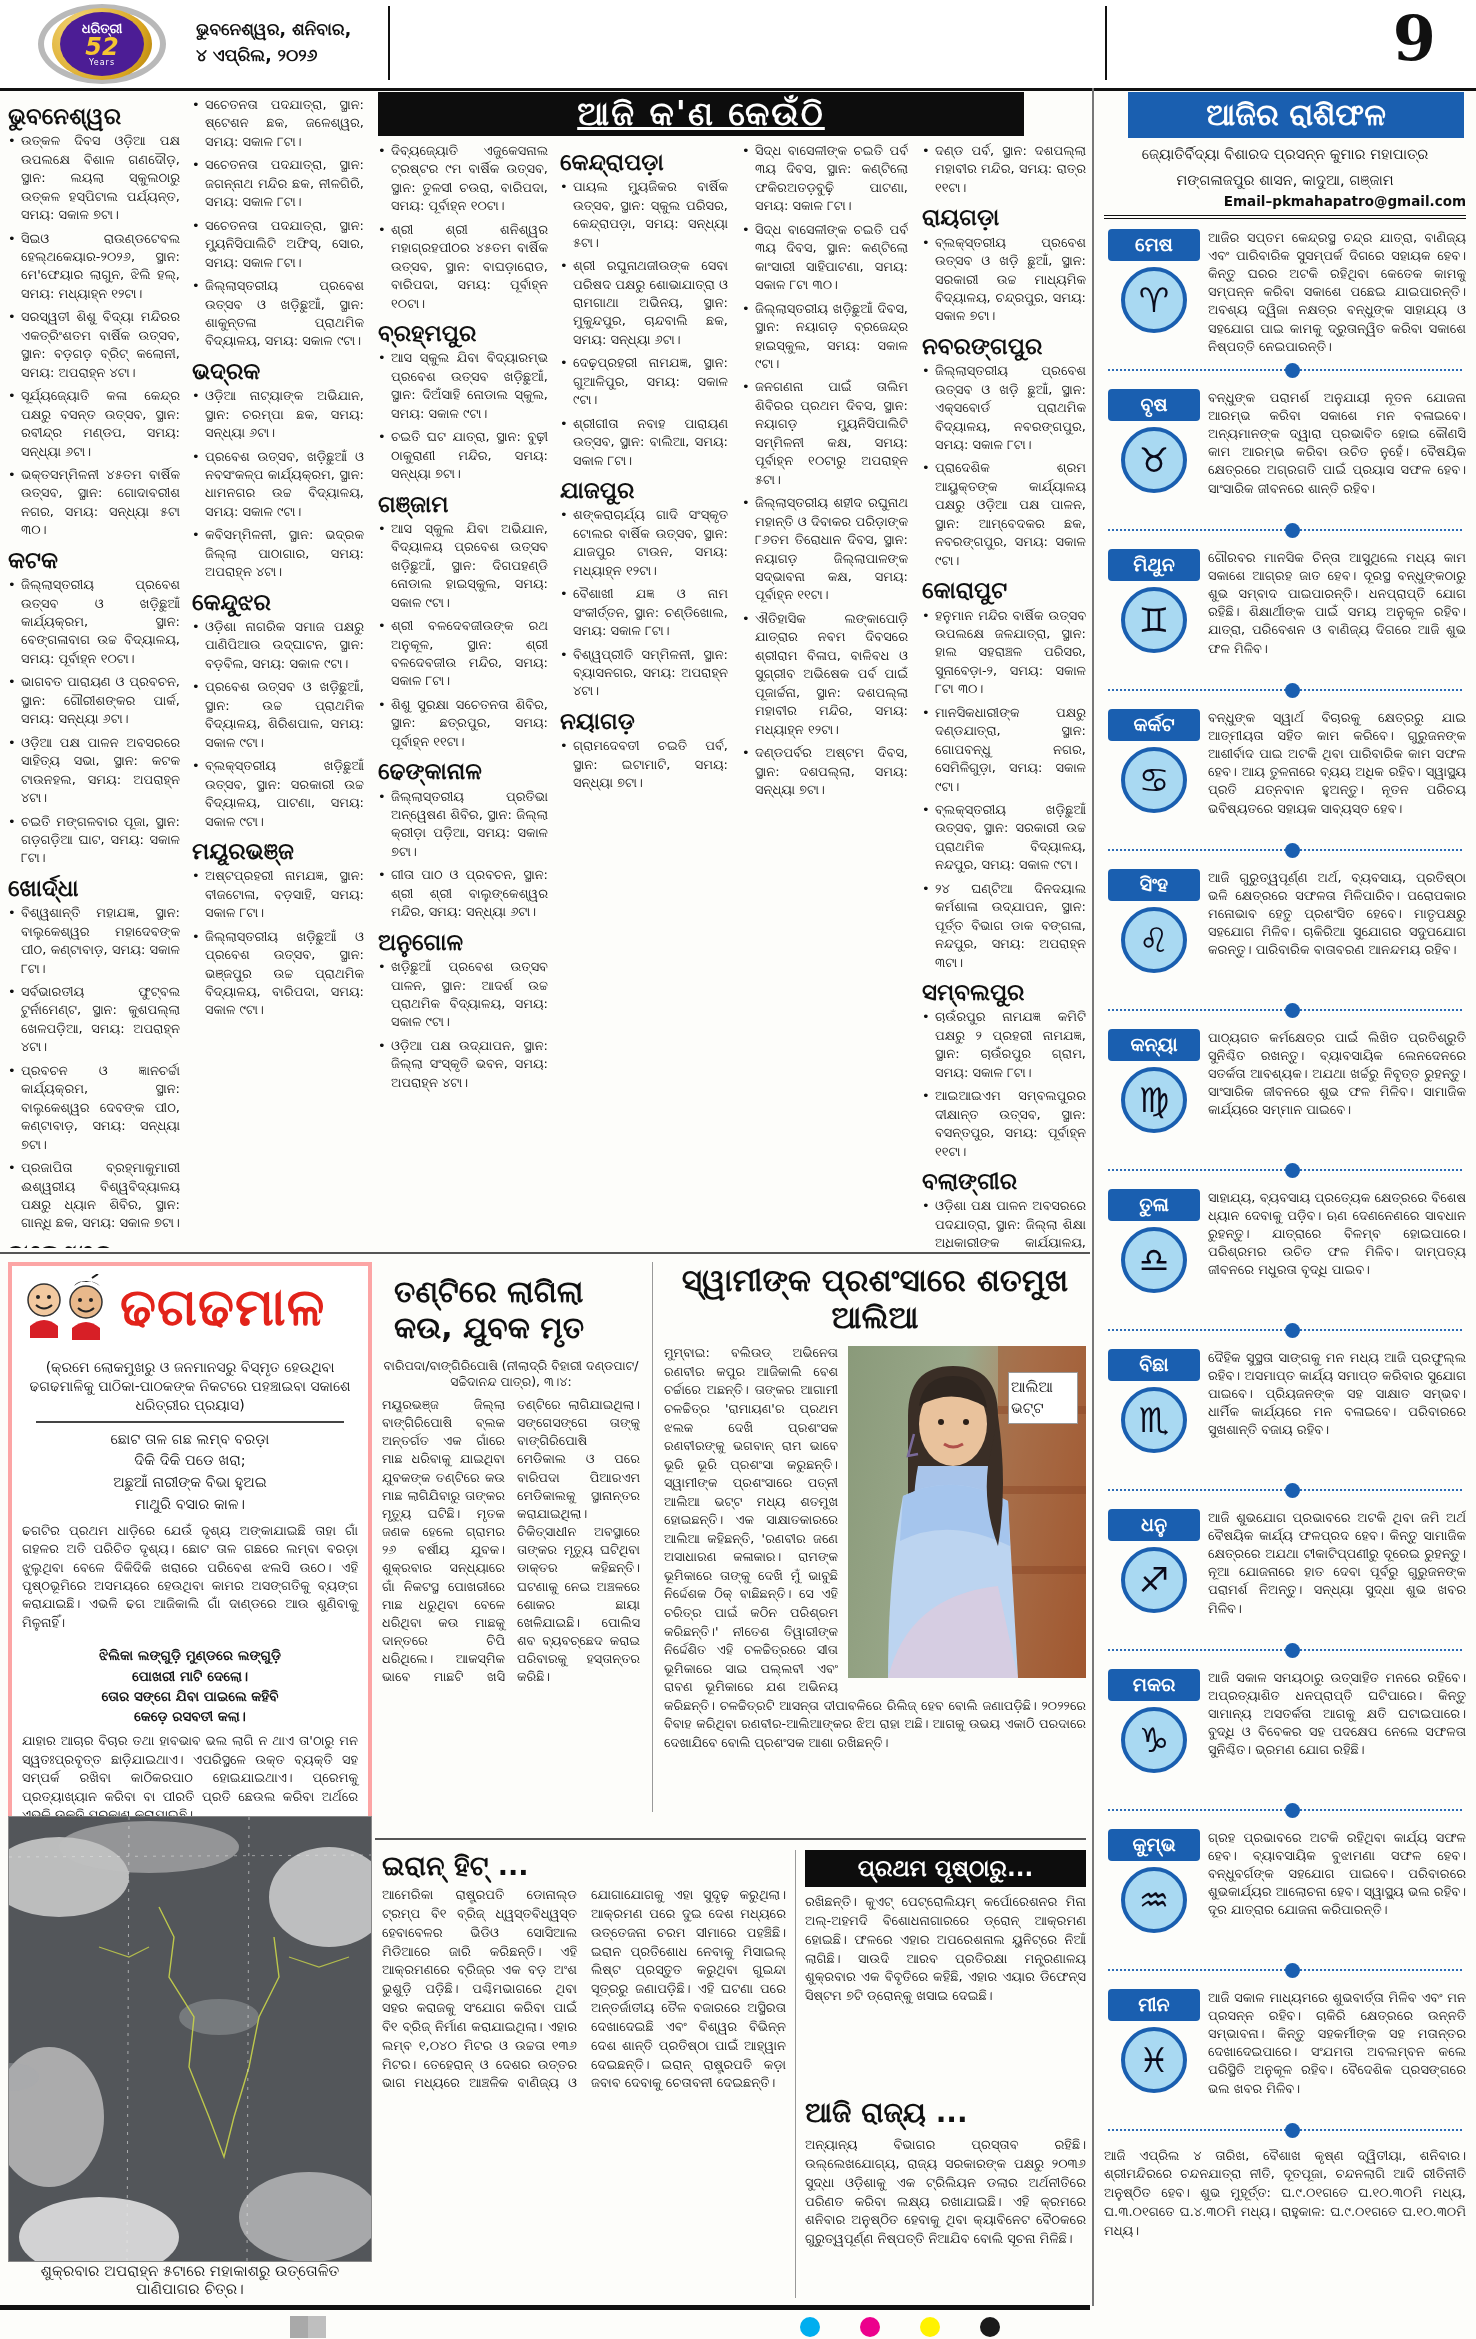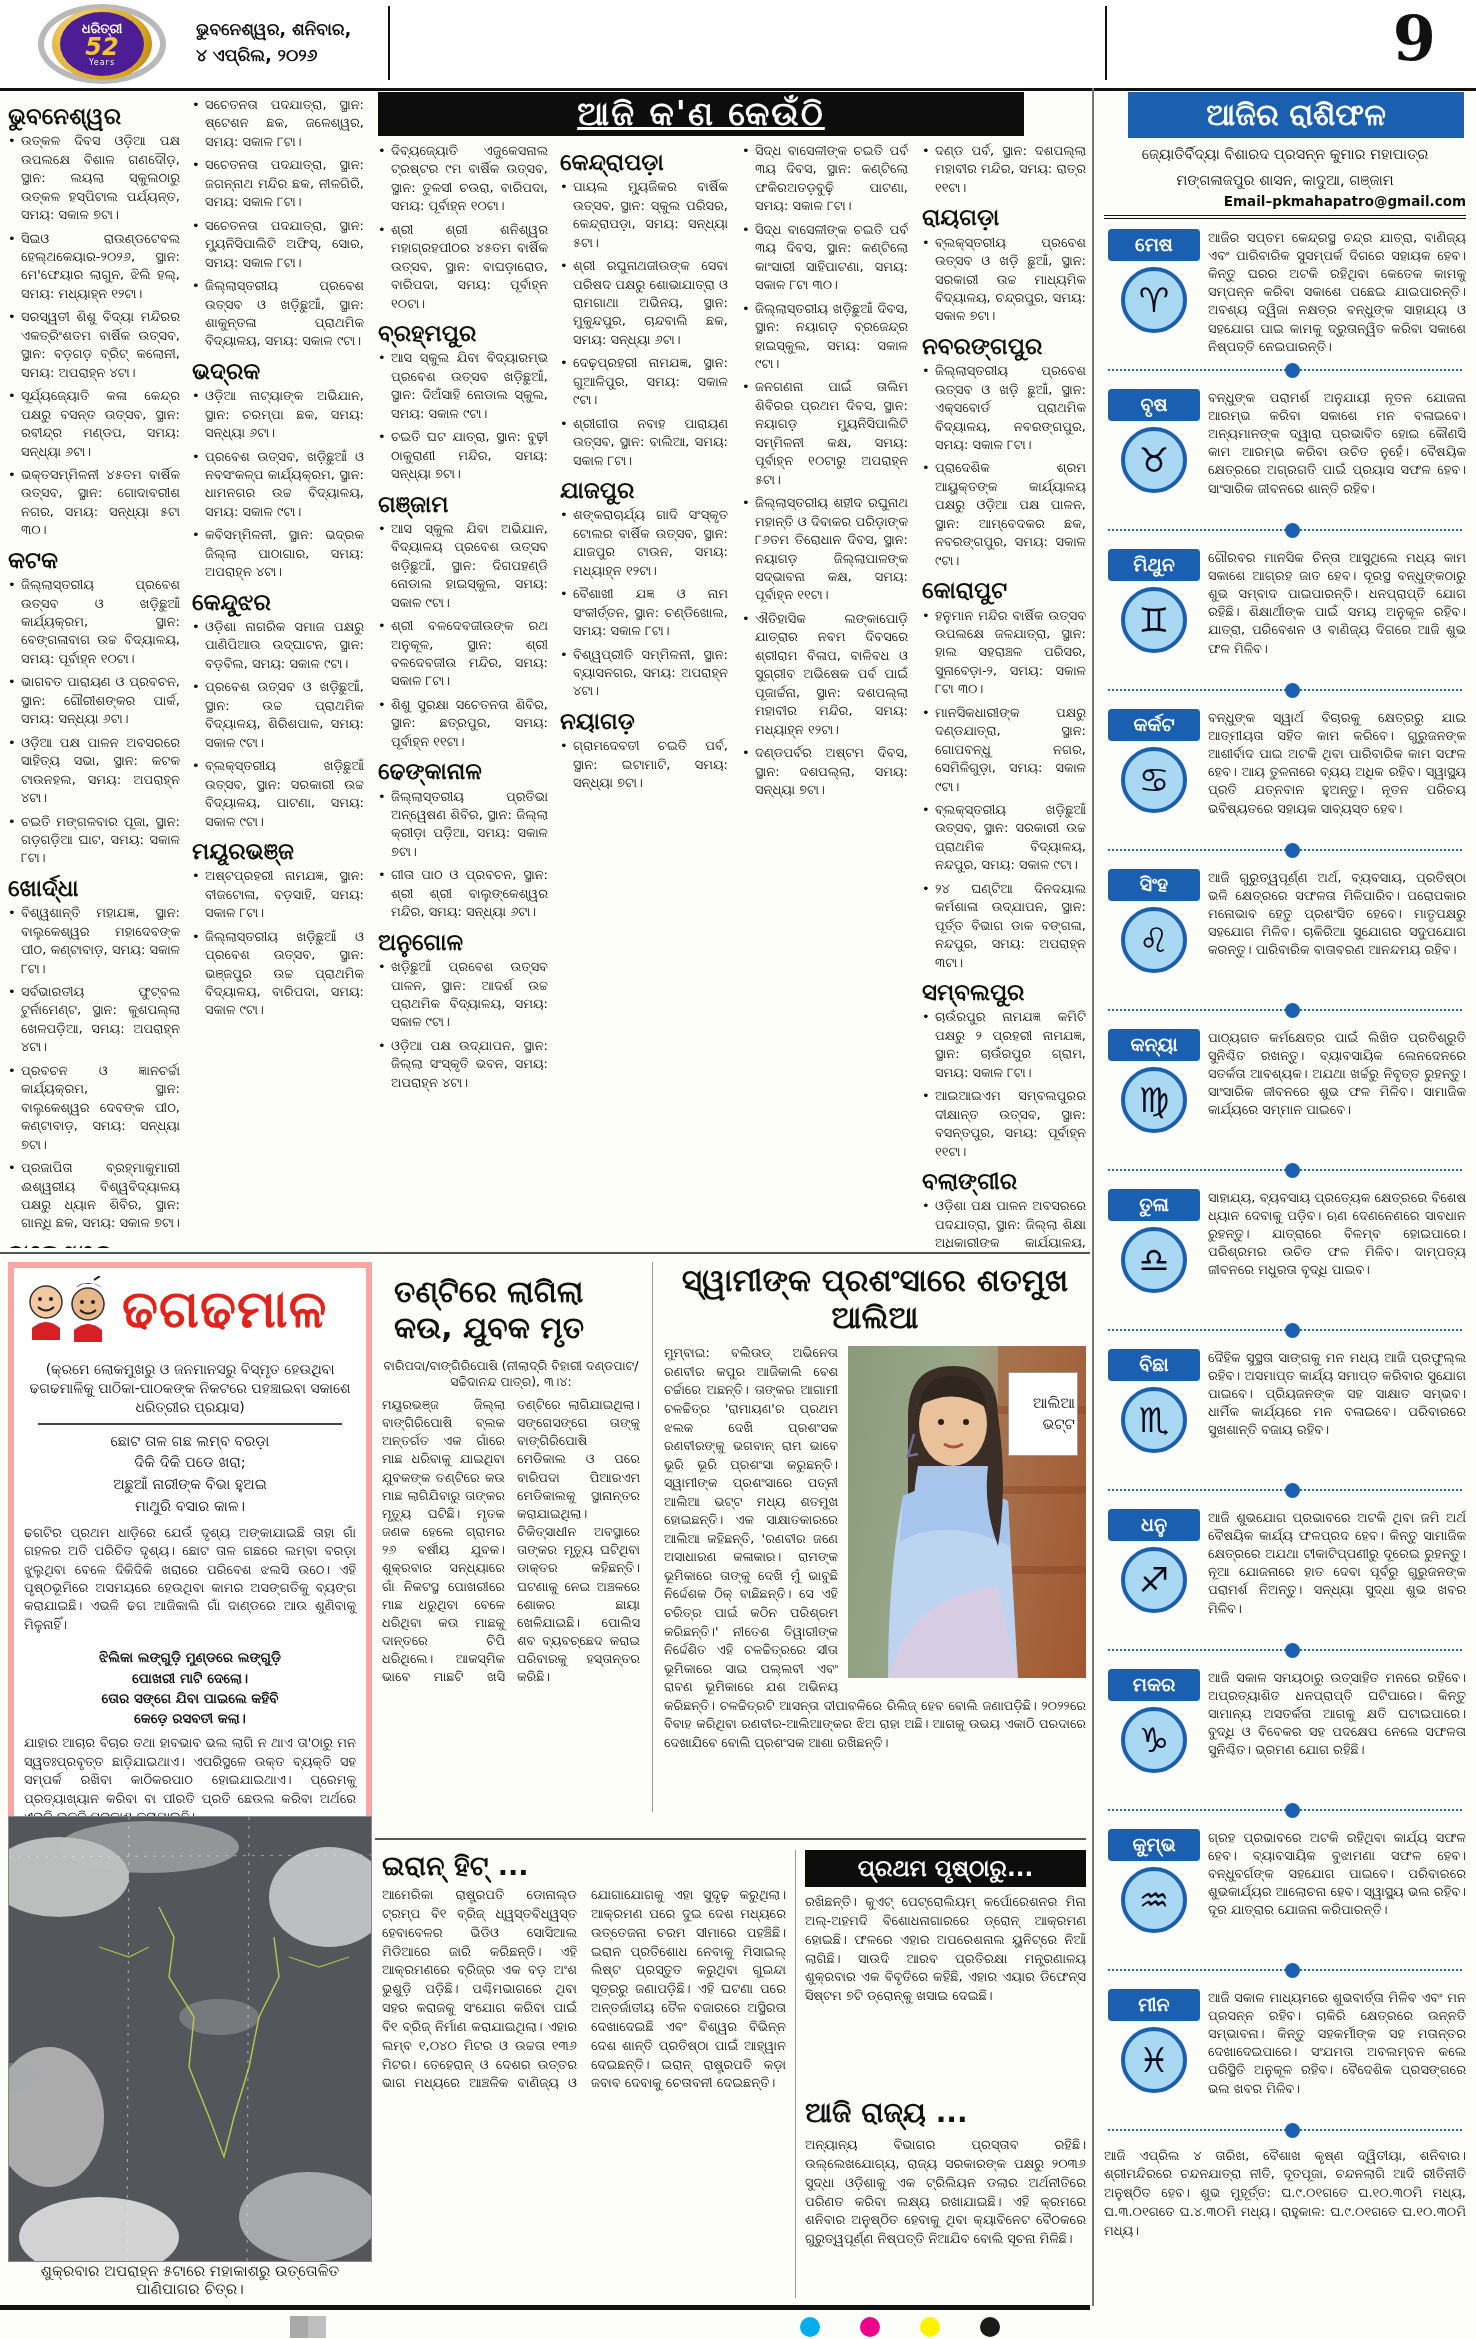--- a/index.html
+++ b/index.html
@@ -43,21 +43,21 @@
   .sign-left{width:100px;flex:0 0 100px;display:flex;flex-direction:column;align-items:center;}
   .sign-label{width:92px;height:32px;background:#1a5fb0;color:#fff;font-size:19px;font-weight:bold;border-radius:4px;
         display:flex;align-items:center;justify-content:center;}
   .sign-icon{width:66px;height:66px;margin-top:6px;border-radius:50%;background:#a9d9f2;border:4px solid #1a5fb0;
         box-sizing:border-box;display:flex;align-items:center;justify-content:center;font-size:34px;color:#0a0a1a;}
   .sign-text{margin:0;font-size:13px;line-height:1.4;text-align:justify;flex:1;}
   .sign-sep{position:relative;border-top:2px dotted #2b6cb8;margin:12px 4px 0 4px;height:8px;}
   .sign-sep .dot{position:absolute;left:50%;top:-8px;width:15px;height:15px;border-radius:50%;background:#1a5fb0;}
   .panchang{font-size:13px;line-height:1.45;text-align:justify;margin-top:8px;}
   
-  .cartoon{position:absolute;left:8px;top:1262px;width:364px;height:584px;border:6px solid #fca5a5;box-sizing:border-box;
+  .cartoon{position:absolute;left:8px;top:1262px;width:364px;height:584px;border:4px solid #fca5a5;box-sizing:border-box;
         padding:8px 10px;overflow:hidden;background:#fff;}
   .ct-head{display:flex;align-items:center;gap:6px;}
   .ct-title{color:#e2231a;font-size:52px;font-weight:bold;line-height:1;letter-spacing:1px;}
   .ct-sub{font-size:14px;text-align:center;line-height:1.35;margin-top:18px;}
   .ct-hr{border-top:2px solid #444;margin:6px 14px;}
   .ct-poem{text-align:center;font-size:14.5px;line-height:1.5;}
   .ct-para{font-size:13px;line-height:1.42;text-align:justify;margin-top:6px;}
   .ct-poem2{font-weight:bold;text-align:center;font-size:13.5px;line-height:1.5;margin-top:6px;}
   
   .weather{position:absolute;left:8px;top:1816px;width:364px;height:486px;}
@@ -67,22 +67,22 @@
   .vr1{position:absolute;left:652px;top:1262px;width:1px;height:550px;background:#999;}
   .art1{position:absolute;left:382px;top:1262px;width:258px;height:550px;overflow:hidden;}
   .art1 h2{margin:12px;font-size:30px;line-height:1.2;text-align:left;font-weight:bold;}
   .byline{font-size:12.5px;text-align:center;margin:6px 0;}
   .art1-body{font-size:12.8px;line-height:1.42;text-align:justify;column-count:2;column-gap:12px;}
   .art2{position:absolute;left:664px;top:1262px;width:422px;height:550px;overflow:hidden;}
   .art2 h2{margin:0;font-size:31px;line-height:1.2;text-align:center;font-weight:bold;}
   .art2-body{font-size:12.8px;line-height:1.45;text-align:justify;margin-top:8px;}
   .alia-photo{float:right;width:238px;height:332px;margin:2px 0 6px 10px;position:relative;
         background:linear-gradient(100deg,#8a9a7a 0%,#9aa88a 40%,#b08968 62%,#a1572f 100%);overflow:hidden;}
-  .alia-label{position:absolute;right:8px;top:26px;width:64px;background:#fff;border:1px solid #999;text-align:right;
-        font-size:15px;line-height:1.4;padding:20px 2px;}
+  .alia-label{position:absolute;right:8px;top:26px;width:64px;background:#fff;border:1px solid #999;text-align:left;
+        font-size:15px;line-height:1.4;padding:4px 2px;}
   .hrule-mid{position:absolute;left:375px;top:1838px;width:711px;height:2px;background:#555;}
   
   .iran{position:absolute;left:382px;top:1850px;width:404px;height:448px;overflow:hidden;}
   .iran h3{margin:0 0 4px 0;font-size:27px;font-weight:bold;}
   .iran-body{font-size:13px;line-height:1.45;text-align:justify;column-count:2;column-gap:14px;}
   .vr2{position:absolute;left:795px;top:1850px;width:1px;height:448px;background:#999;}
   .fpage{position:absolute;left:805px;top:1850px;width:281px;height:240px;overflow:hidden;}
   .fpage-banner{background:#0d0d0d;color:#fff;font-size:23px;font-weight:bold;text-align:center;padding:5px 0;}
   .fpage-body,.state-body{font-size:13px;line-height:1.45;text-align:justify;margin-top:6px;}
   .state{position:absolute;left:805px;top:2096px;width:281px;height:206px;overflow:hidden;}

